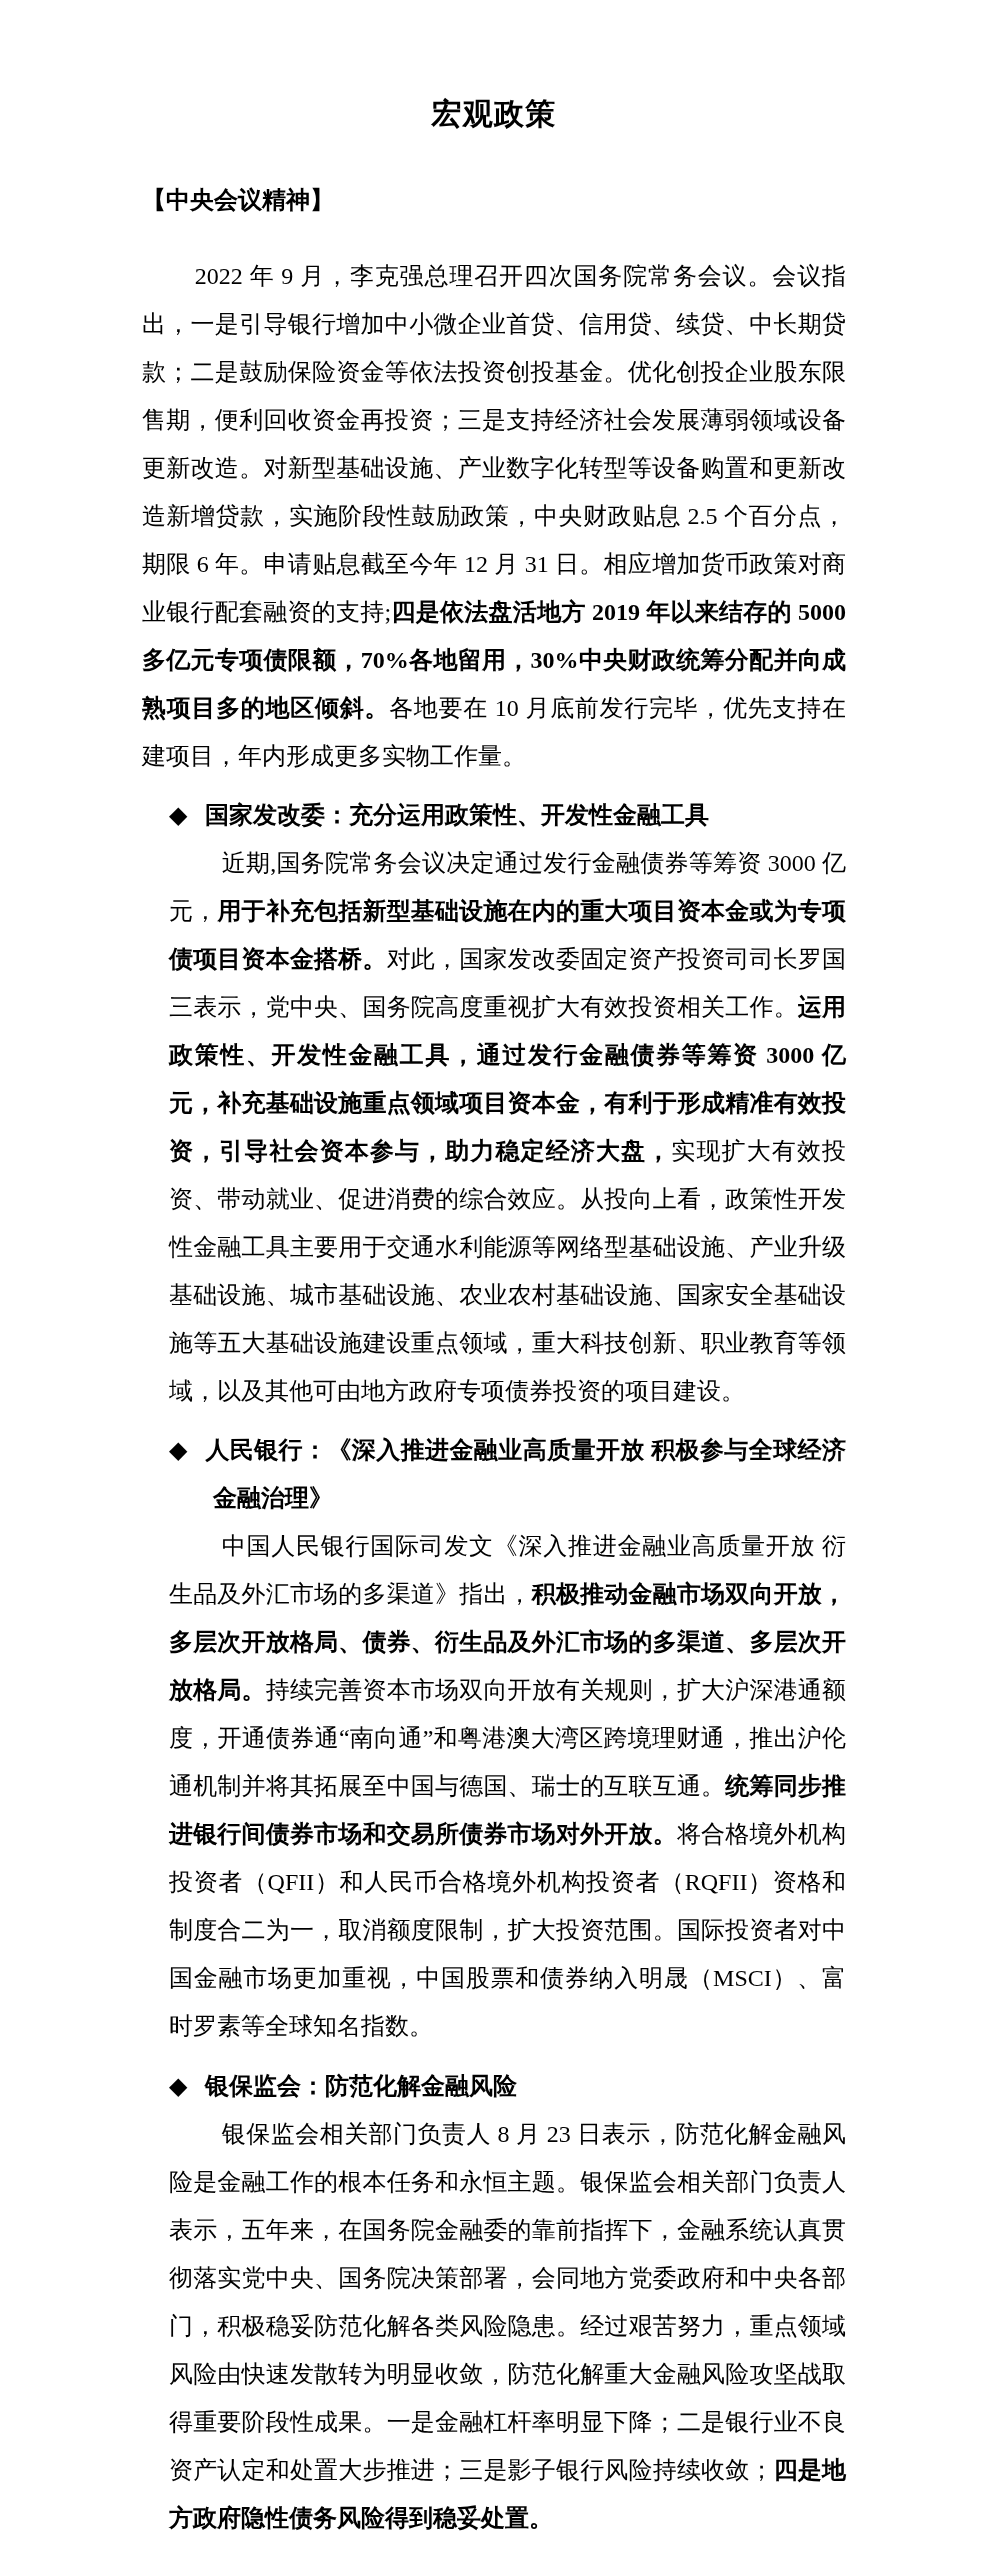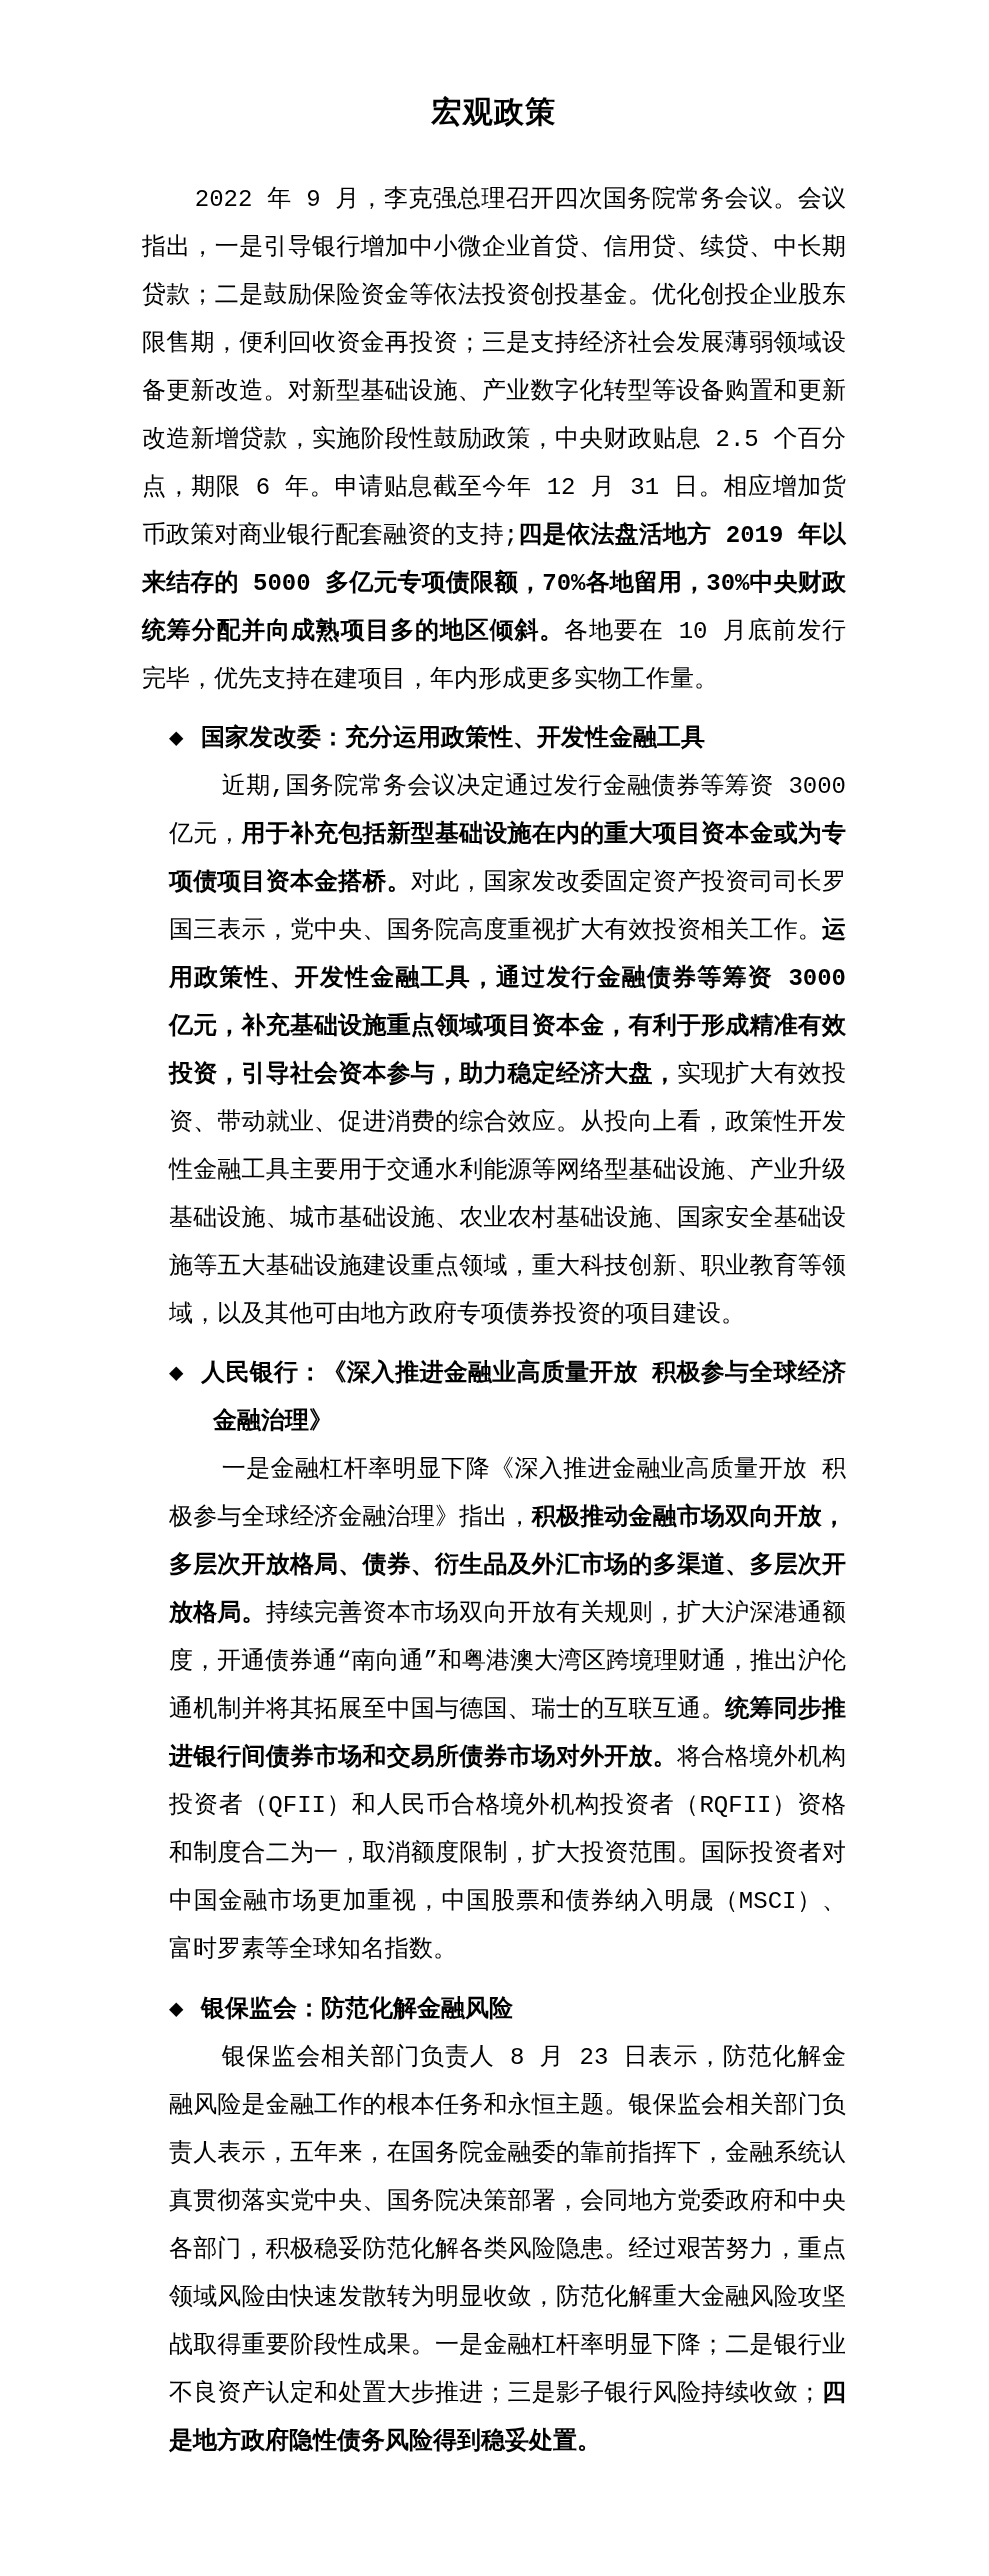--- a/index.html
+++ b/index.html
@@ -8,21 +8,21 @@
     background: #ffffff;
   }
   .page {
     position: relative;
     width: 989px;
     height: 2576px;
     box-sizing: border-box;
     padding: 90px 143px 0 142px;
     background: #ffffff;
     color: #000000;
-    font-family: Liberation Mono, monospace;
+    font-family: Liberation Serif, serif;
     font-size: 24px;
     line-height: 48px;
     overflow: hidden;
   }
   .doc-title {
     font-size: 30px;
     font-weight: 700;
     text-align: center;
     margin: 0 0 38px 0;
     line-height: 48px;
@@ -61,37 +61,38 @@
   }
 </style>
 </head>
 <body>
 
 <div class="page">
 
   <h1 class="doc-title">宏观政策</h1>
 
   <section>
+    <h2 class="sec-heading first">【中央会议精神】</h2>
     <p class="body"><span>2022 年 9 月，李克强总理召开四次国务院常务会议。会议指出，一是引导银行增加中小微企业首贷、信用贷、续贷、中长期贷款；二是鼓励保险资金等依法投资创投基金。优化创投企业股东限售期，便利回收资金再投资；三是支持经济社会发展薄弱领域设备更新改造。对新型基础设施、产业数字化转型等设备购置和更新改造新增贷款，实施阶段性鼓励政策，中央财政贴息 2.5 个百分点，期限 6 年。申请贴息截至今年 12 月 31 日。相应增加货币政策对商业银行配套融资的支持;</span><b>四是依法盘活地方 2019 年以来结存的 5000 多亿元专项债限额，70%各地留用，30%中央财政统筹分配并向成熟项目多的地区倾斜。</b><span>各地要在 10 月底前发行完毕，优先支持在建项目，年内形成更多实物工作量。</span></p>
   </section>
 
   <section>
 
     <div class="bullet-item">
       <div class="bullet-title">
         <span class="bullet-icon">◆</span><span>国家发改委：充分运用政策性、开发性金融工具</span>
       </div>
       <p class="body"><span>近期,国务院常务会议决定通过发行金融债券等筹资 3000 亿元，</span><b>用于补充包括新型基础设施在内的重大项目资本金或为专项债项目资本金搭桥。</b><span>对此，国家发改委固定资产投资司司长罗国三表示，党中央、国务院高度重视扩大有效投资相关工作。</span><b>运用政策性、开发性金融工具，通过发行金融债券等筹资 3000 亿元，补充基础设施重点领域项目资本金，有利于形成精准有效投资，引导社会资本参与，助力稳定经济大盘，</b><span>实现扩大有效投资、带动就业、促进消费的综合效应。从投向上看，政策性开发性金融工具主要用于交通水利能源等网络型基础设施、产业升级基础设施、城市基础设施、农业农村基础设施、国家安全基础设施等五大基础设施建设重点领域，重大科技创新、职业教育等领域，以及其他可由地方政府专项债券投资的项目建设。</span></p>
     </div>
 
     <div class="bullet-item">
       <div class="bullet-title">
         <span class="bullet-icon">◆</span><span>人民银行：《深入推进金融业高质量开放 积极参与全球经济金融治理》</span>
       </div>
-      <p class="body"><span>一是金融杠杆率明显下降《深入推进金融业高质量开放 积极参与全球经济金融治理》指出，</span><b>积极推动金融市场双向开放，多层次开放格局、债券、衍生品及外汇市场的多渠道、多层次开放格局。</b><span>持续完善资本市场双向开放有关规则，扩大沪深港通额度，开通债券通“南向通”和粤港澳大湾区跨境理财通，推出沪伦通机制并将其拓展至中国与德国、瑞士的互联互通。</span><b>统筹同步推进银行间债券市场和交易所债券市场对外开放。</b><span>将合格境外机构投资者（QFII）和人民币合格境外机构投资者（RQFII）资格和制度合二为一，取消额度限制，扩大投资范围。国际投资者对中国金融市场更加重视，中国股票和债券纳入明晟（MSCI）、富时罗素等全球知名指数。</span></p>
+      <p class="body"><span>中国人民银行国际司发文《深入推进金融业高质量开放 衍生品及外汇市场的多渠道》指出，</span><b>积极推动金融市场双向开放，多层次开放格局、债券、衍生品及外汇市场的多渠道、多层次开放格局。</b><span>持续完善资本市场双向开放有关规则，扩大沪深港通额度，开通债券通“南向通”和粤港澳大湾区跨境理财通，推出沪伦通机制并将其拓展至中国与德国、瑞士的互联互通。</span><b>统筹同步推进银行间债券市场和交易所债券市场对外开放。</b><span>将合格境外机构投资者（QFII）和人民币合格境外机构投资者（RQFII）资格和制度合二为一，取消额度限制，扩大投资范围。国际投资者对中国金融市场更加重视，中国股票和债券纳入明晟（MSCI）、富时罗素等全球知名指数。</span></p>
     </div>
 
     <div class="bullet-item">
       <div class="bullet-title">
         <span class="bullet-icon">◆</span><span>银保监会：防范化解金融风险</span>
       </div>
       <p class="body"><span>银保监会相关部门负责人 8 月 23 日表示，防范化解金融风险是金融工作的根本任务和永恒主题。银保监会相关部门负责人表示，五年来，在国务院金融委的靠前指挥下，金融系统认真贯彻落实党中央、国务院决策部署，会同地方党委政府和中央各部门，积极稳妥防范化解各类风险隐患。经过艰苦努力，重点领域风险由快速发散转为明显收敛，防范化解重大金融风险攻坚战取得重要阶段性成果。一是金融杠杆率明显下降；二是银行业不良资产认定和处置大步推进；三是影子银行风险持续收敛；</span><b>四是地方政府隐性债务风险得到稳妥处置。</b></p>
     </div>
   </section>
 

